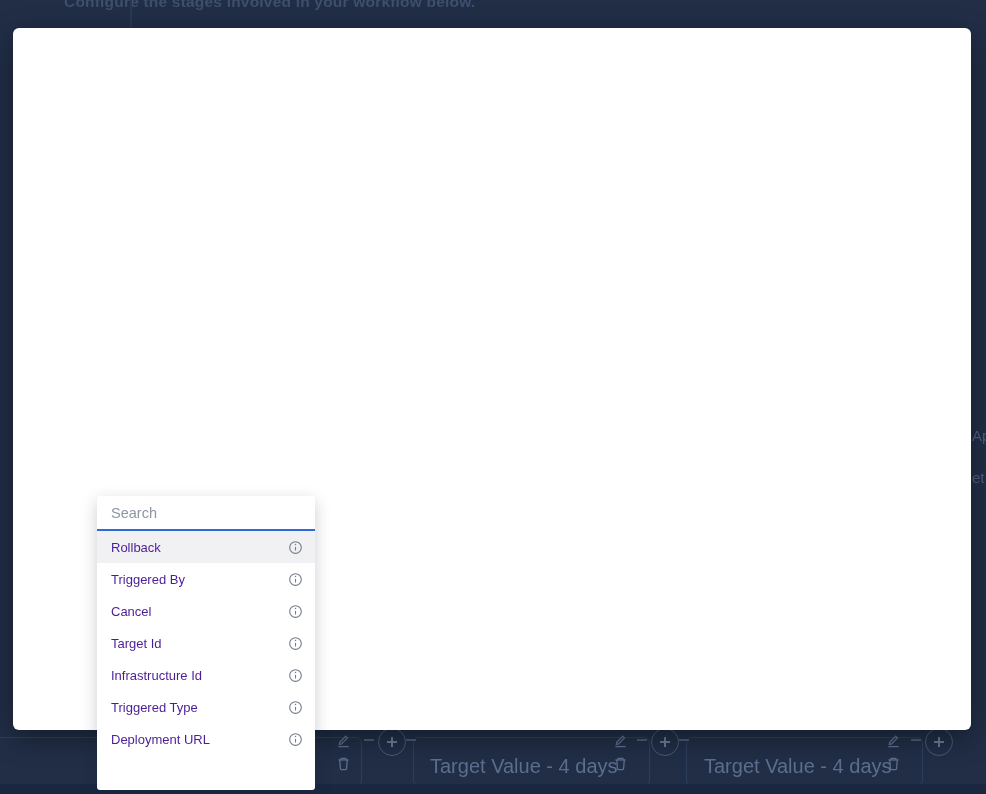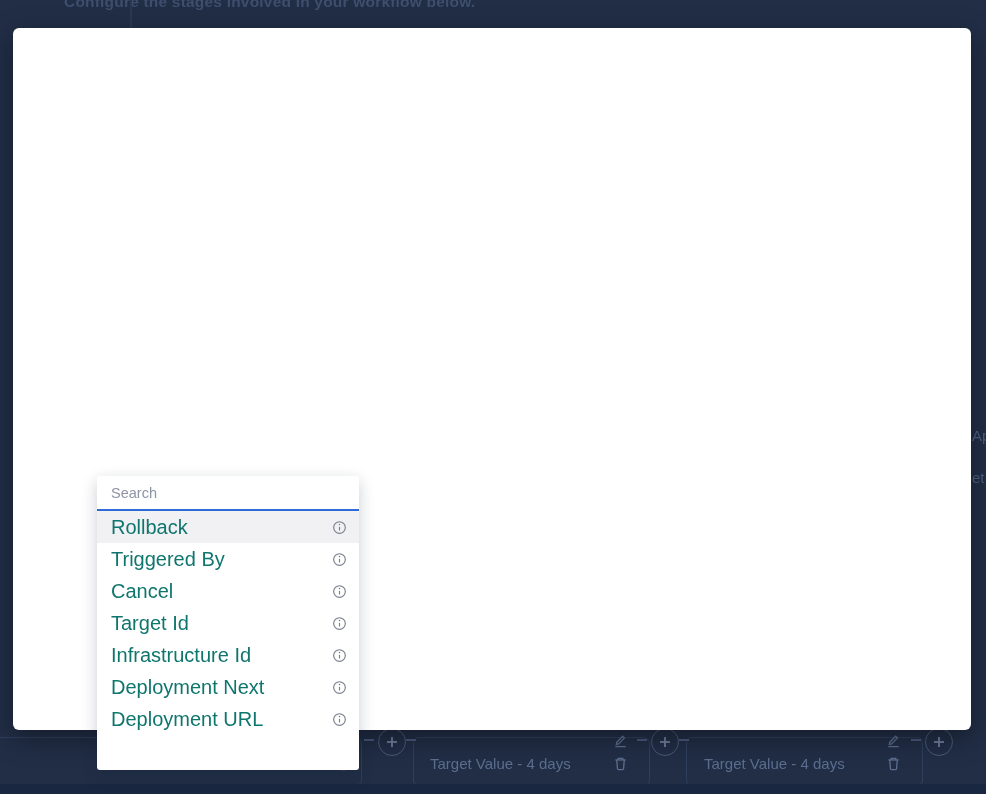--- a/index.html
+++ b/index.html
@@ -11,21 +11,21 @@
   }
   .abs{position:absolute;}
 
   
   .bg-caption{left:64px;top:-7px;font-size:15.5px;font-weight:700;color:#3e4e6c;letter-spacing:.2px;white-space:nowrap;}
   .bg-vline{left:130px;top:0;width:2px;height:28px;background:#2a3852;}
   .bg-frag{left:972px;color:#4d5f80;font-size:15px;white-space:nowrap;}
   .bg-frag.top{top:427px;}
   .bg-frag.bottom{top:469px;}
   .bg-card{top:737px;height:47px;border:1px solid #2e3f5e;border-radius:6px;}
-  .bg-card-label{color:#5c6e8f;font-size:15px;top:755px;white-space:nowrap;}
+  .bg-card-label{color:#5c6e8f;font-size:20px;top:755px;white-space:nowrap;}
   .bg-icon{color:#5d6e8e;}
   .bg-plus{top:728px;width:26px;height:26px;border:1.5px solid #49597a;border-radius:50%;
     display:flex;align-items:center;justify-content:center;color:#72819f;}
   .bg-dash{top:739px;height:0;border-top:2px dashed #49597a;width:10px;}
   .bg-strip{left:0;top:784px;width:986px;height:10px;background:#1a2740;}
 
   
   .modal{left:13px;top:28px;width:958px;height:702px;background:#ffffff;border-radius:6px;
     box-shadow:0 8px 28px rgba(0,0,0,.38);z-index:2;}
   .modal-title{left:32px;top:50px;font-size:17px;font-weight:700;color:#1d2130;}
@@ -90,28 +90,28 @@
   .val-text{font-size:14.5px;color:#42506c;}
   .trash-btn{left:858px;top:442px;width:36px;height:36px;border:1px solid #e4e6ea;border-radius:10px;
     background:#fff;display:flex;align-items:center;justify-content:center;color:#6f7684;box-sizing:border-box;}
   .trash-ic{width:16px;height:16px;}
 
   
   .exec-title{left:87px;top:524px;font-size:14.5px;font-weight:700;color:#23242f;white-space:nowrap;z-index:1;}
   .exec-note{left:85px;top:556px;font-size:15px;color:#7b7d83;white-space:nowrap;letter-spacing:.3px;z-index:1;}
 
   
-  .dropdown{left:97px;top:476px;width:262px;height:294px;background:#fff;border-radius:3px;
+  .dropdown{left:97px;top:496px;width:218px;height:294px;background:#fff;border-radius:3px;
     box-shadow:0 5px 16px rgba(20,30,50,.22);z-index:6;}
   .dd-search{height:33px;border-bottom:2px solid #2f6bd8;display:flex;align-items:center;}
   .dd-search input{border:none;outline:none;width:100%;font-size:14.5px;padding:0 14px;
     font-family:"Liberation Sans",sans-serif;color:#333;background:transparent;}
   .dd-search input::placeholder{color:#8e95a5;}
   .dd-item{height:32px;display:flex;align-items:center;justify-content:space-between;
-    padding:0 12px 0 14px;font-size:20px;color:#0f766e;cursor:pointer;}
+    padding:0 12px 0 14px;font-size:13px;color:#4c1d95;cursor:pointer;}
   .dd-item.hl{background:#f1f1f4;}
   .dd-info{display:inline-flex;width:15px;height:15px;color:#767d8b;}
 
   
   .btn{top:681px;height:31px;border-radius:4px;box-sizing:border-box;display:flex;align-items:center;
     justify-content:center;font-size:14.5px;cursor:pointer;}
   .btn.ghost{background:#fff;border:1px solid #ced3da;color:#22273a;}
   .btn-cancel{left:713px;width:80px;}
   .btn-back{left:806px;width:60px;}
   .btn-next{left:881px;width:70px;background:#0b74d1;color:#fff;font-weight:600;}
@@ -354,21 +354,21 @@
     <span>Infrastructure Id</span>
     <span class="dd-info">
         <svg width="15" height="15" viewBox="0 0 16 16" fill="none" stroke="currentColor" stroke-width="1.2">
           <circle cx="8" cy="8" r="6.2"></circle>
           <line x1="8" y1="7.3" x2="8" y2="11.2"></line>
           <circle cx="8" cy="4.9" r="0.8" fill="currentColor" stroke="none"></circle>
         </svg>
       </span>
   </div>
   <div class="dd-item">
-    <span>Deployment Next</span>
+    <span>Triggered Type</span>
     <span class="dd-info">
         <svg width="15" height="15" viewBox="0 0 16 16" fill="none" stroke="currentColor" stroke-width="1.2">
           <circle cx="8" cy="8" r="6.2"></circle>
           <line x1="8" y1="7.3" x2="8" y2="11.2"></line>
           <circle cx="8" cy="4.9" r="0.8" fill="currentColor" stroke="none"></circle>
         </svg>
       </span>
   </div>
   <div class="dd-item">
     <span>Deployment URL</span>

